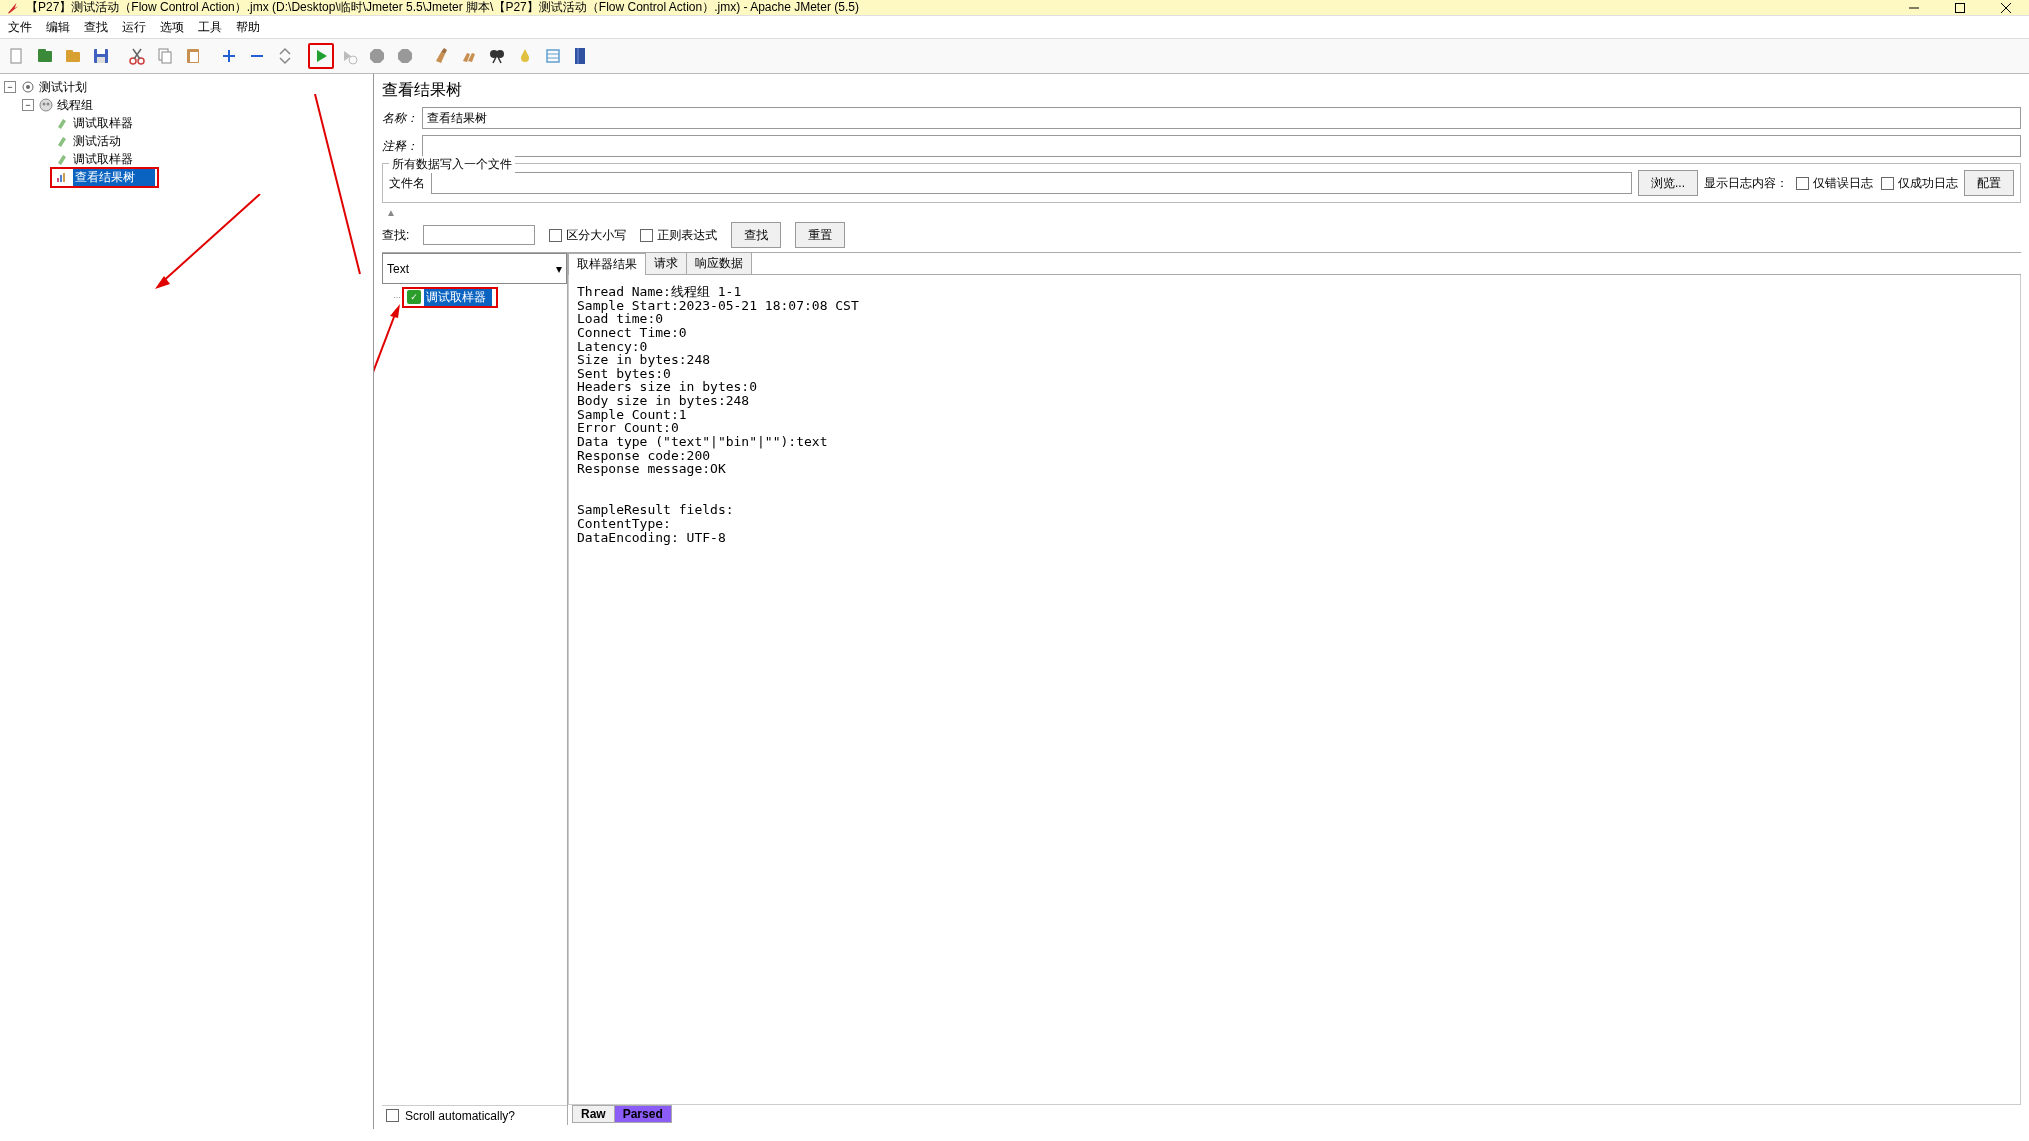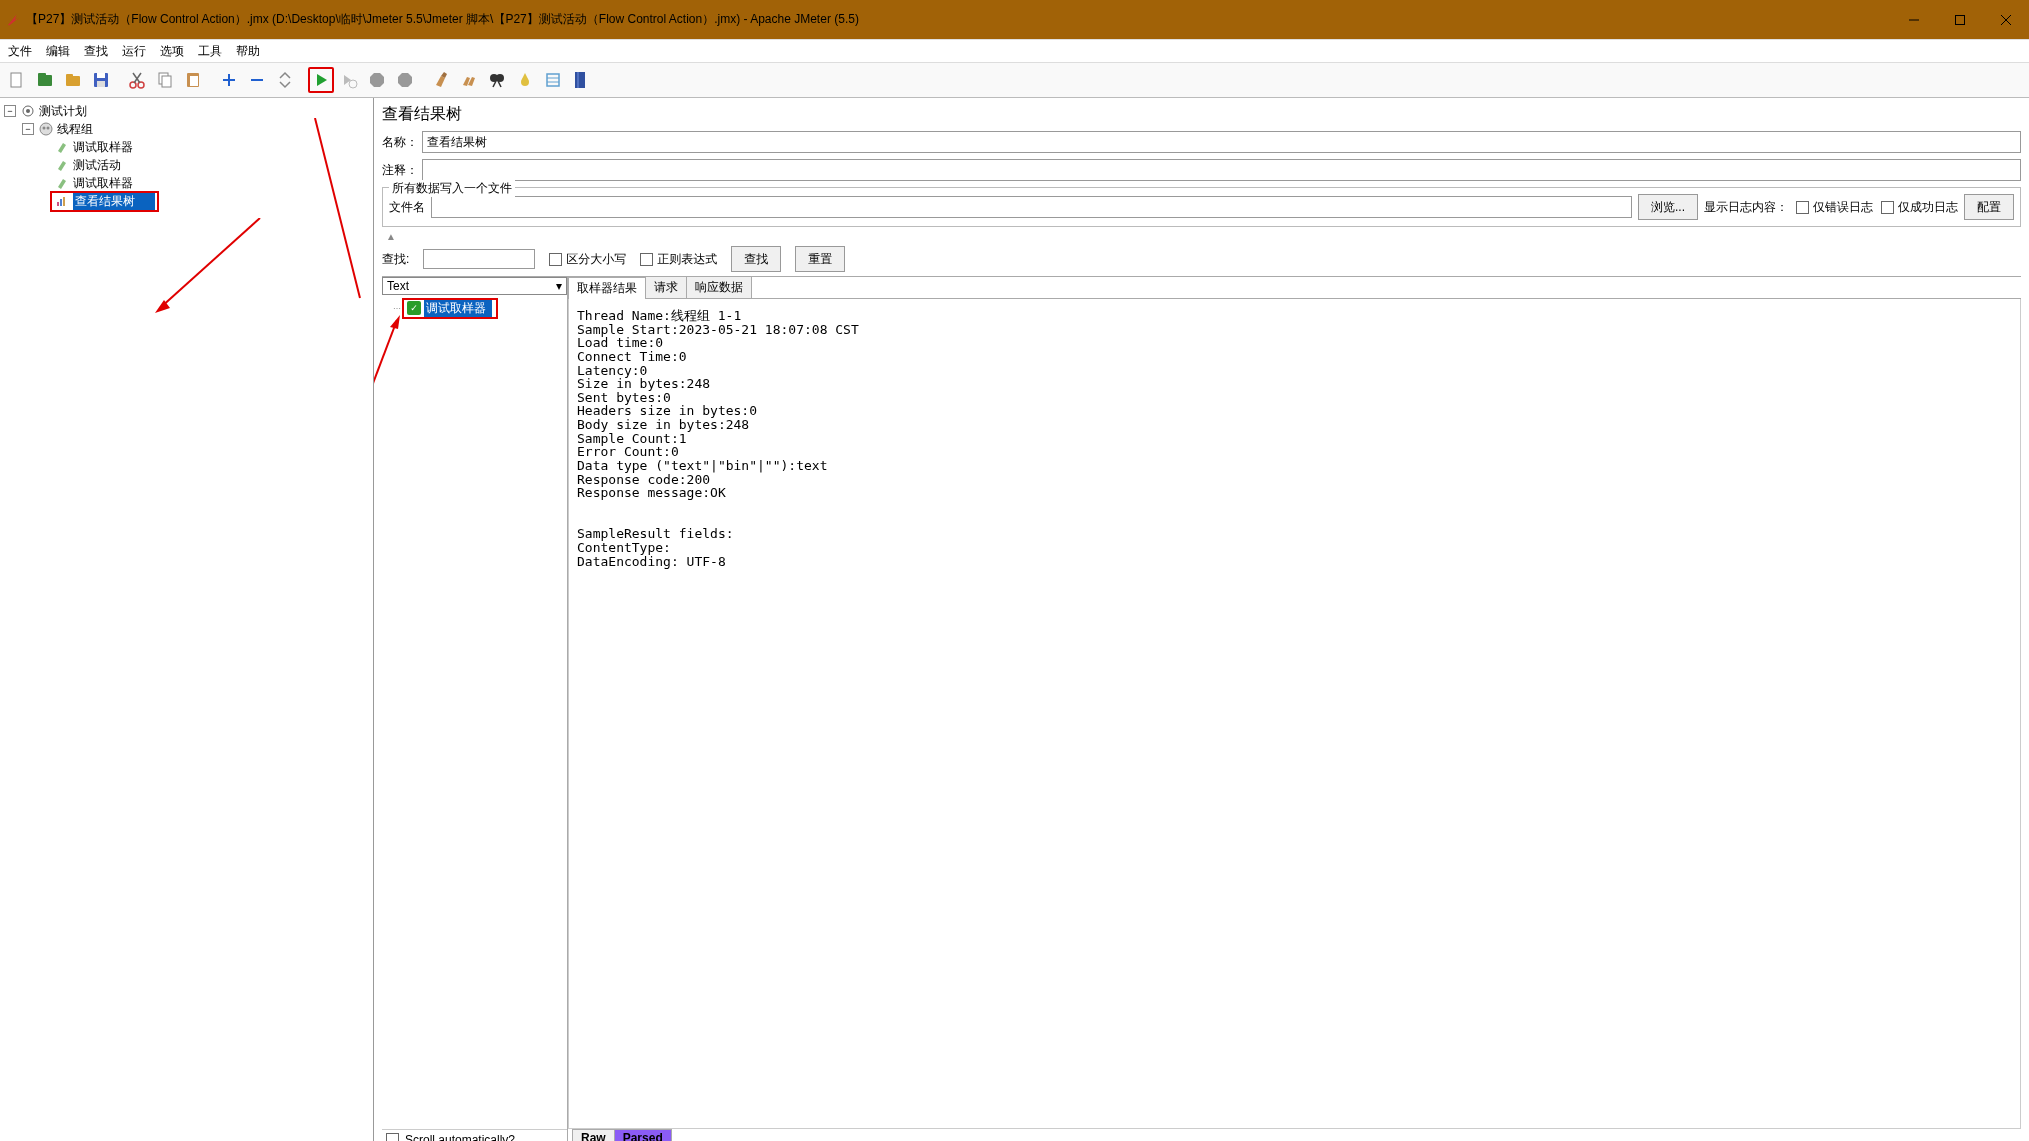--- a/index.html
+++ b/index.html
@@ -1,17 +1,17 @@
 <!DOCTYPE html>
 <html><head>
 <meta charset="utf-8">
 <style>
 * { box-sizing: border-box; margin: 0; padding: 0; font-family: "Microsoft YaHei", "SimSun", sans-serif; }
 body { background: #fff; font-size: 12px; color: #000; overflow: hidden; }
-.titlebar { height: 40px; display: flex; align-items: center; padding: 0 0 0 6px; background: #a16207; border-bottom: 1px solid #e0e0e0; }
+.titlebar { height: 16px; display: flex; align-items: center; padding: 0 0 0 6px; background: #fef9c3; border-bottom: 1px solid #e0e0e0; }
 .titlebar .feather { width: 14px; height: 14px; margin-right: 6px; }
 .titlebar .title { flex: 1; font-size: 12px; }
 .titlebar .winbtns { display: flex; }
 .titlebar .winbtn { width: 46px; height: 28px; display: flex; align-items: center; justify-content: center; }
 .menubar { height: 22px; display: flex; align-items: center; padding: 0 8px; gap: 14px; font-size: 12px; }
 .menubar span { cursor: default; }
 .toolbar { height: 36px; display: flex; align-items: center; padding: 0 4px; gap: 2px; border-top: 1px solid #ddd; border-bottom: 1px solid #bbb; background: #f9f9f9; }
 .tbtn { width: 26px; height: 26px; display: flex; align-items: center; justify-content: center; border: 1px solid transparent; border-radius: 2px; position: relative; }
 .tbtn svg { width: 20px; height: 20px; }
 .tsep { width: 6px; }
@@ -20,36 +20,36 @@
 .tree-panel { width: 374px; border-right: 1px solid #999; background: #fff; position: relative; overflow: hidden; }
 .tree { padding: 4px 0 0 4px; font-size: 12px; }
 .tree-row { display: flex; align-items: center; height: 18px; padding-left: 0; }
 .toggle { width: 12px; height: 12px; border: 1px solid #888; display: flex; align-items: center; justify-content: center; font-size: 9px; margin-right: 4px; background: #fff; }
 .node-icon { width: 16px; height: 16px; margin-right: 3px; display: flex; align-items: center; justify-content: center; }
 .tree-row.sel .label { background: #0a63c0; color: #fff; padding: 0 20px 0 2px; }
 .tree .box-hl { border: 2px solid #e00000; padding: 0 2px; }
 .right { flex: 1; display: flex; flex-direction: column; padding: 6px 8px 4px 8px; overflow: hidden; }
 .panel-title { font-size: 16px; margin-bottom: 6px; }
 .formrow { display: flex; align-items: center; margin-bottom: 6px; }
-.formrow .lbl { width: 40px; font-size: 12px; }
+.formrow .lbl { width: 40px; font-size: 12px; font-style: italic; }
 .formrow input.text { flex: 1; height: 22px; border: 1px solid #999; padding: 0 4px; font-size: 12px; }
 .fieldset { border: 1px solid #bbb; padding: 6px 6px 6px 6px; margin-bottom: 4px; position: relative; }
 .fieldset .legend { position: absolute; top: -8px; left: 6px; background: #fff; padding: 0 3px; font-size: 12px; }
 .file-row { display: flex; align-items: center; gap: 6px; }
 .file-row .lbl2 { font-size: 12px; }
 .file-row input.text { flex: 1; height: 22px; border: 1px solid #999; }
 .btn { height: 24px; padding: 12px 12px; border: 1px solid #999; background: #f0f0f0; font-size: 12px; display: flex; align-items: center; }
 .log-opts { display: flex; align-items: center; gap: 8px; }
 .cbx { width: 13px; height: 13px; border: 1px solid #666; background: #fff; display: inline-block; margin-right: 2px; }
 .cbx-wrap { display: flex; align-items: center; gap: 2px; }
 .search-row { display: flex; align-items: center; gap: 14px; margin: 4px 0; }
 .search-row input.text { width: 112px; height: 20px; border: 1px solid #999; }
 .results-area { flex: 1; display: flex; border-top: 1px solid #aaa; min-height: 0; }
 .results-left { width: 186px; display: flex; flex-direction: column; border-right: 1px solid #aaa; }
-.combo { height: 18px; border: 1px solid #888; display: flex; align-items: center; padding: 0 4px; font-family: monospace; font-size: 12px; justify-content: space-between; }
+.combo { height: 31px; border: 1px solid #888; display: flex; align-items: center; padding: 0 4px; font-family: monospace; font-size: 12px; justify-content: space-between; }
 .result-tree { flex: 1; padding: 4px 2px; }
 .result-item { display: flex; align-items: center; height: 18px; }
 .result-item .box-hl2 { border: 2px solid #e00000; display: flex; align-items: center; padding: 0 4px 0 0; }
 .shield { width: 14px; height: 14px; background: #2a9d2a; border-radius: 2px; display: flex; align-items: center; justify-content: center; color: #fff; font-size: 9px; margin: 0 3px; }
 .result-item .label { background: #0a63c0; color: #fff; padding: 0 6px 0 2px; font-size: 12px; }
 .scroll-auto { height: 20px; display: flex; align-items: center; gap: 4px; padding: 0 4px; border-top: 1px solid #ccc; font-size: 12px; }
 .results-right { flex: 1; display: flex; flex-direction: column; }
 .tabs-top { display: flex; border-bottom: 1px solid #aaa; height: 22px; align-items: flex-end; }
 .tab { padding: 2px 8px; border: 1px solid #aaa; border-bottom: none; font-size: 12px; margin-right: -1px; background: #f0f0f0; }
 .tab.active { background: #fff; position: relative; top: 1px; }

